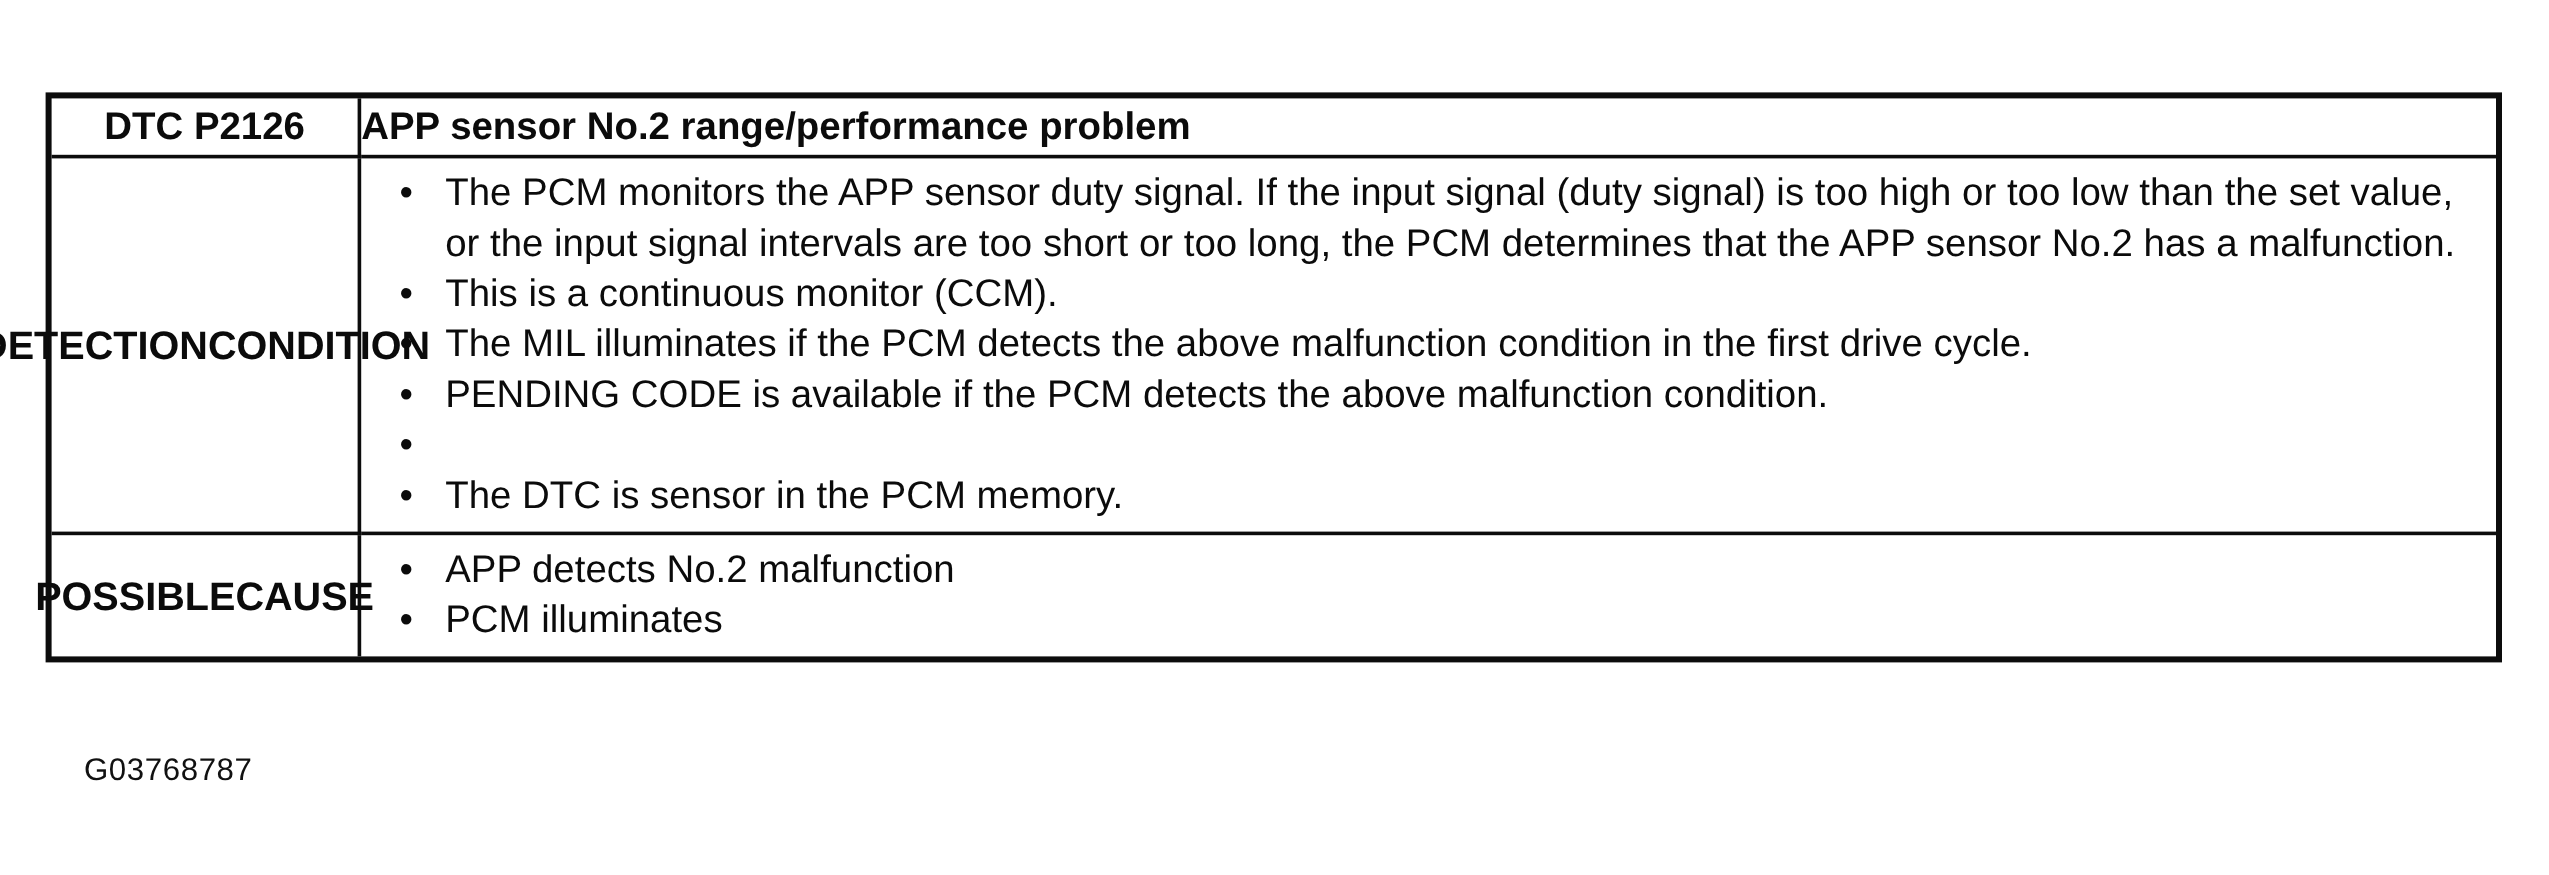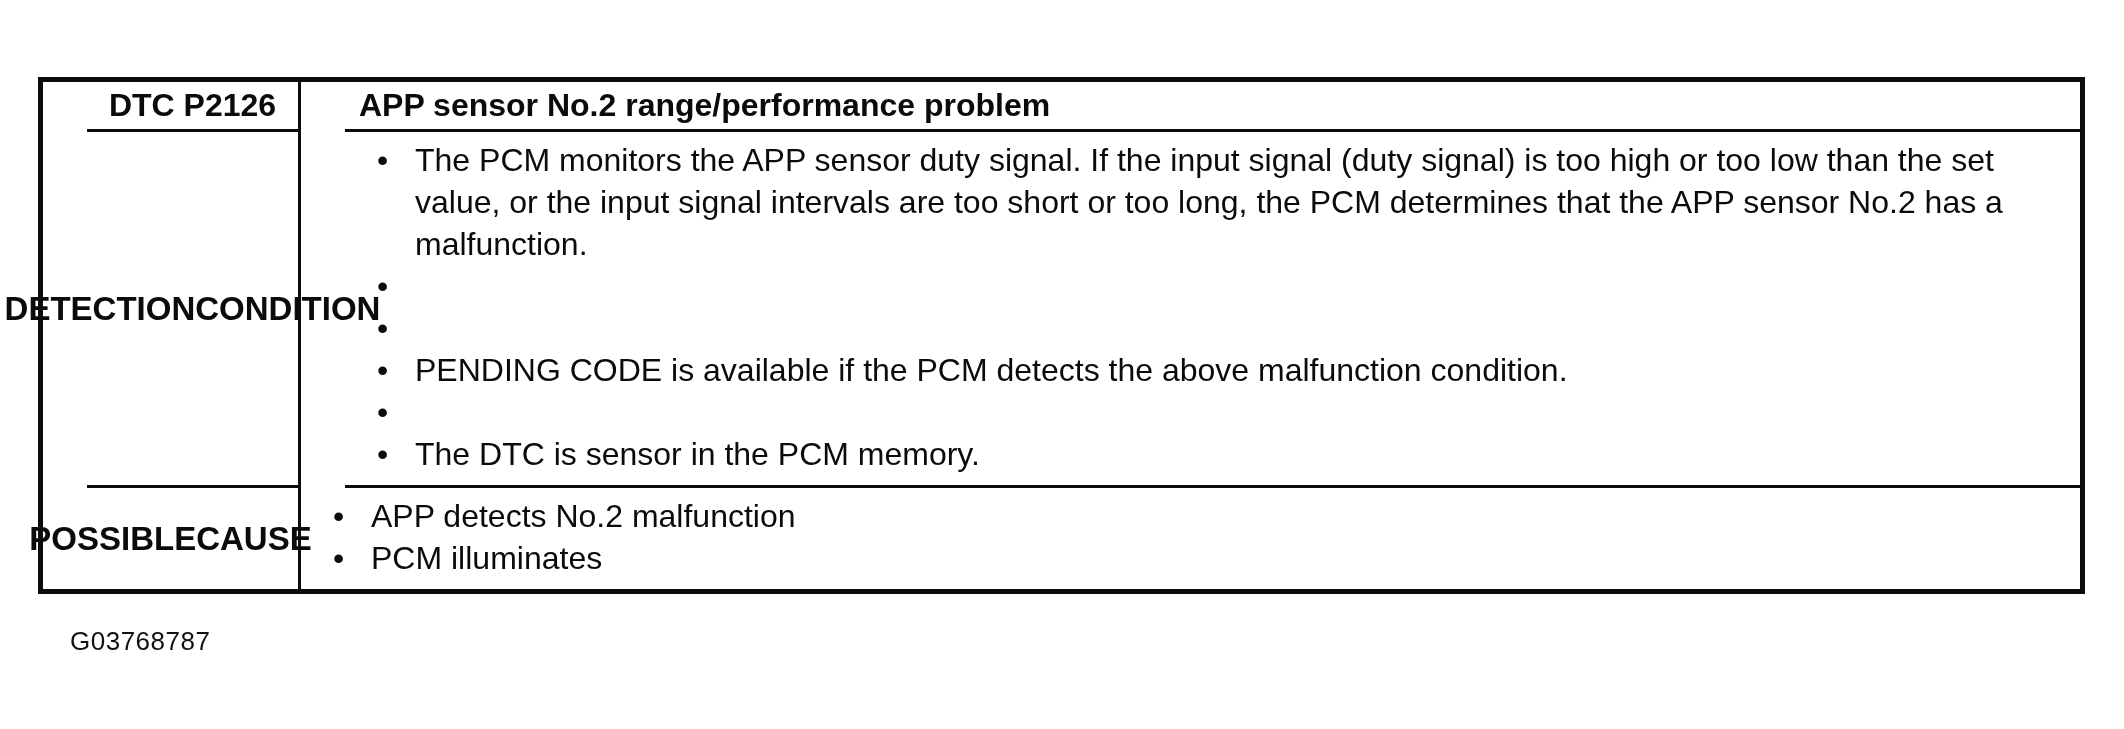--- a/index.html
+++ b/index.html
@@ -29,35 +29,33 @@
   }
 
   .cell {
     box-sizing: border-box;
   }
   .label-cell {
     border-right: 3px solid #0c0c0c;
   }
   .row-sep {
     border-bottom: 3px solid #0c0c0c;
-    margin-left: 44px;
   }
 
   
   .code-cell {
     display: flex;
     align-items: center;
     justify-content: center;
     font-weight: bold;
     font-size: 32px;
   }
   .title-cell {
     display: flex;
     align-items: center;
-    padding-left: 14px;
     font-weight: bold;
     font-size: 32px;
   }
 
   
   .rowlabel-cell {
     display: flex;
     flex-direction: row;
     align-items: center;
     justify-content: center;
@@ -128,23 +126,25 @@
   <div class="cell row-sep content-cell">
     <ul class="bullets">
       <li class="bullet-item">
         <span class="dot">•</span>
         <span class="bullet-text">The PCM monitors the APP sensor duty signal. If the input signal (duty signal) is too high or too low than the set value, or the input signal intervals are too short or too long, the PCM determines that the APP sensor No.2 has a malfunction.</span>
       </li>
     </ul>
     <ul class="bullets">
       <li class="bullet-item">
         <span class="dot">•</span>
+        <span class="bullet-text">This is a continuous monitor (CCM).</span>
       </li>
       <li class="bullet-item">
         <span class="dot">•</span>
+        <span class="bullet-text">The MIL illuminates if the PCM detects the above malfunction condition in the first drive cycle.</span>
       </li>
       <li class="bullet-item">
         <span class="dot">•</span>
         <span class="bullet-text">PENDING CODE is available if the PCM detects the above malfunction condition.</span>
       </li>
       <li class="bullet-item">
         <span class="dot">•</span>
       </li>
       <li class="bullet-item">
         <span class="dot">•</span>

